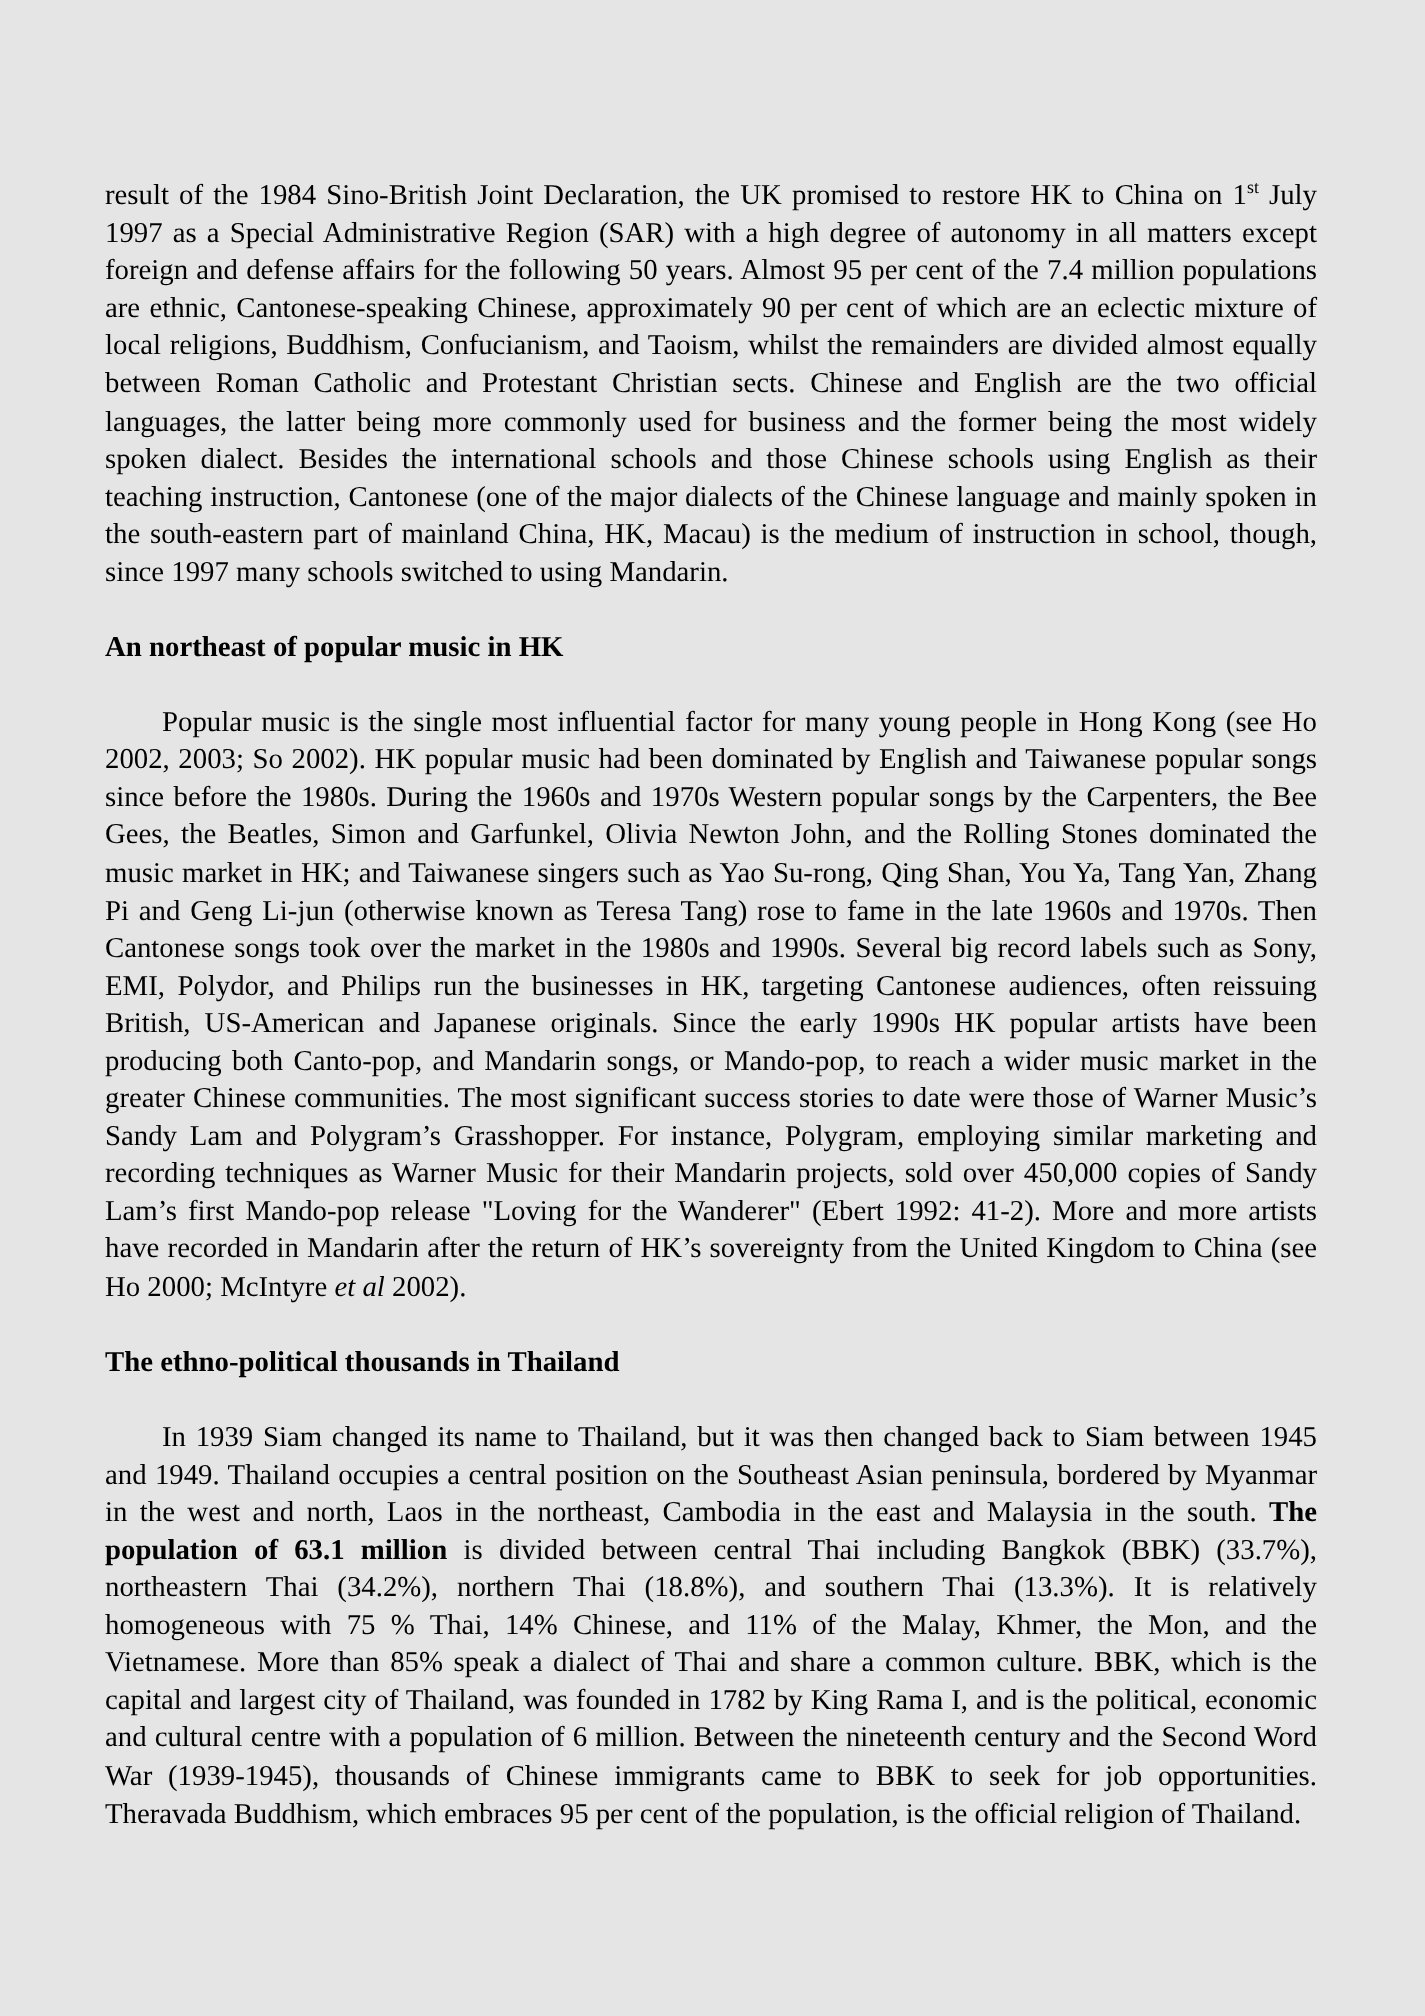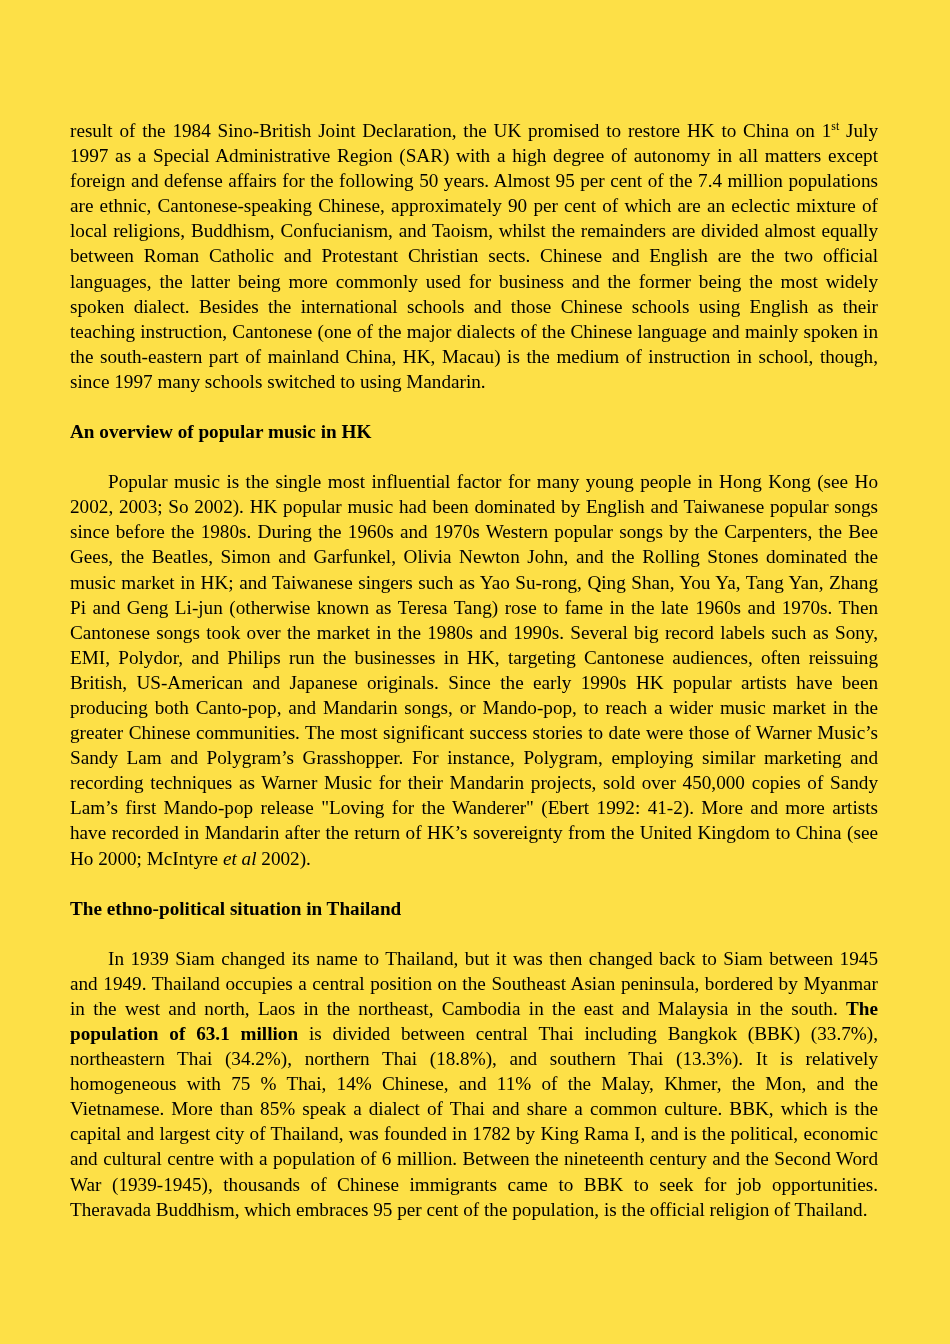--- a/index.html
+++ b/index.html
@@ -8,21 +8,21 @@
     background: #ffffff;
   }
   body {
     font-family: "Liberation Serif", "DejaVu Serif", serif;
     color: #000000;
   }
   .page {
     position: relative;
     width: 950px;
     height: 1344px;
-    background: #fde047;
+    background: #e5e5e5;
     box-sizing: border-box;
     overflow: hidden;
     text-decoration: underline;
   }
   .content {
     position: absolute;
     left: 70px;
     top: 118px;
     width: 808px;
   }
@@ -69,25 +69,25 @@
 </style>
 </head>
 <body>
 
 <div class="page">
   <div class="content">
 
     <p class="body-par"><span>result of the 1984 Sino-British Joint Declaration, the UK promised to restore HK to China on 1</span><sup class="ordinal">st</sup><span> July 1997 as a Special Administrative Region (SAR) with a high degree of autonomy in all matters except foreign and defense affairs for the following 50 years. Almost 95 per cent of the 7.4 million populations are ethnic, Cantonese-speaking Chinese, approximately 90 per cent of which are an eclectic mixture of local religions, Buddhism, Confucianism, and Taoism, whilst the remainders are divided almost equally between Roman Catholic and Protestant Christian sects. Chinese and English are the two official languages, the latter being more commonly used for business and the former being the most widely spoken dialect. Besides the international schools and those Chinese schools using English as their teaching instruction, Cantonese (one of the major dialects of the Chinese language and mainly spoken in the south-eastern part of mainland China, HK, Macau) is the medium of instruction in school, though, since 1997 many schools switched to using Mandarin.</span></p>
 
     <div class="gap-before-heading"></div>
-    <h2 class="section-heading">An overview of popular music in HK</h2>
+    <h2 class="section-heading">An northeast of popular music in HK</h2>
     <div class="gap-after-heading"></div>
 
     <p class="body-par indent-par"><span>Popular music is the single most influential factor for many young people in Hong Kong (see Ho 2002, 2003; So 2002). HK popular music had been dominated by English and Taiwanese popular songs since before the 1980s. During the 1960s and 1970s Western popular songs by the Carpenters, the Bee Gees, the Beatles, Simon and Garfunkel, Olivia Newton John, and the Rolling Stones dominated the music market in HK; and Taiwanese singers such as Yao Su-rong, Qing Shan, You Ya, Tang Yan, Zhang Pi and Geng Li-jun (otherwise known as Teresa Tang) rose to fame in the late 1960s and 1970s. Then Cantonese songs took over the market in the 1980s and 1990s. Several big record labels such as Sony, EMI, Polydor, and Philips run the businesses in HK, targeting Cantonese audiences, often reissuing British, US-American and Japanese originals. Since the early 1990s HK popular artists have been producing both Canto-pop, and Mandarin songs, or Mando-pop, to reach a wider music market in the greater Chinese communities. The most significant success stories to date were those of Warner Music’s Sandy Lam and Polygram’s Grasshopper. For instance, Polygram, employing similar marketing and recording techniques as Warner Music for their Mandarin projects, sold over 450,000 copies of Sandy Lam’s first Mando-pop release "Loving for the Wanderer" (Ebert 1992: 41-2). More and more artists have recorded in Mandarin after the return of HK’s sovereignty from the United Kingdom to China (see Ho 2000; McIntyre </span><em class="italic-ref">et al</em><span> 2002).</span></p>
 
     <div class="gap-before-heading"></div>
-    <h2 class="section-heading">The ethno-political situation in Thailand</h2>
+    <h2 class="section-heading">The ethno-political thousands in Thailand</h2>
     <div class="gap-after-heading"></div>
 
     <p class="body-par indent-par last-par"><span>In 1939 Siam changed its name to Thailand, but it was then changed back to Siam between 1945 and 1949. Thailand occupies a central position on the Southeast Asian peninsula, bordered by Myanmar in the west and north, Laos in the northeast, Cambodia in the east and Malaysia in the south. </span><strong class="bold-run">The population of 63.1 million</strong><span> is divided between central Thai including Bangkok (BBK) (33.7%), northeastern Thai (34.2%), northern Thai (18.8%), and southern Thai (13.3%). It is relatively homogeneous with 75 % Thai, 14% Chinese, and 11% of the Malay, Khmer, the Mon, and the Vietnamese. More than 85% speak a dialect of Thai and share a common culture. BBK, which is the capital and largest city of Thailand, was founded in 1782 by King Rama I, and is the political, economic and cultural centre with a population of 6 million. Between the nineteenth century and the Second Word War (1939-1945), thousands of Chinese immigrants came to BBK to seek for job opportunities. Theravada Buddhism, which embraces 95 per cent of the population, is the official religion of Thailand.</span></p>
 
   </div>
 </div>
 
 </body></html>

